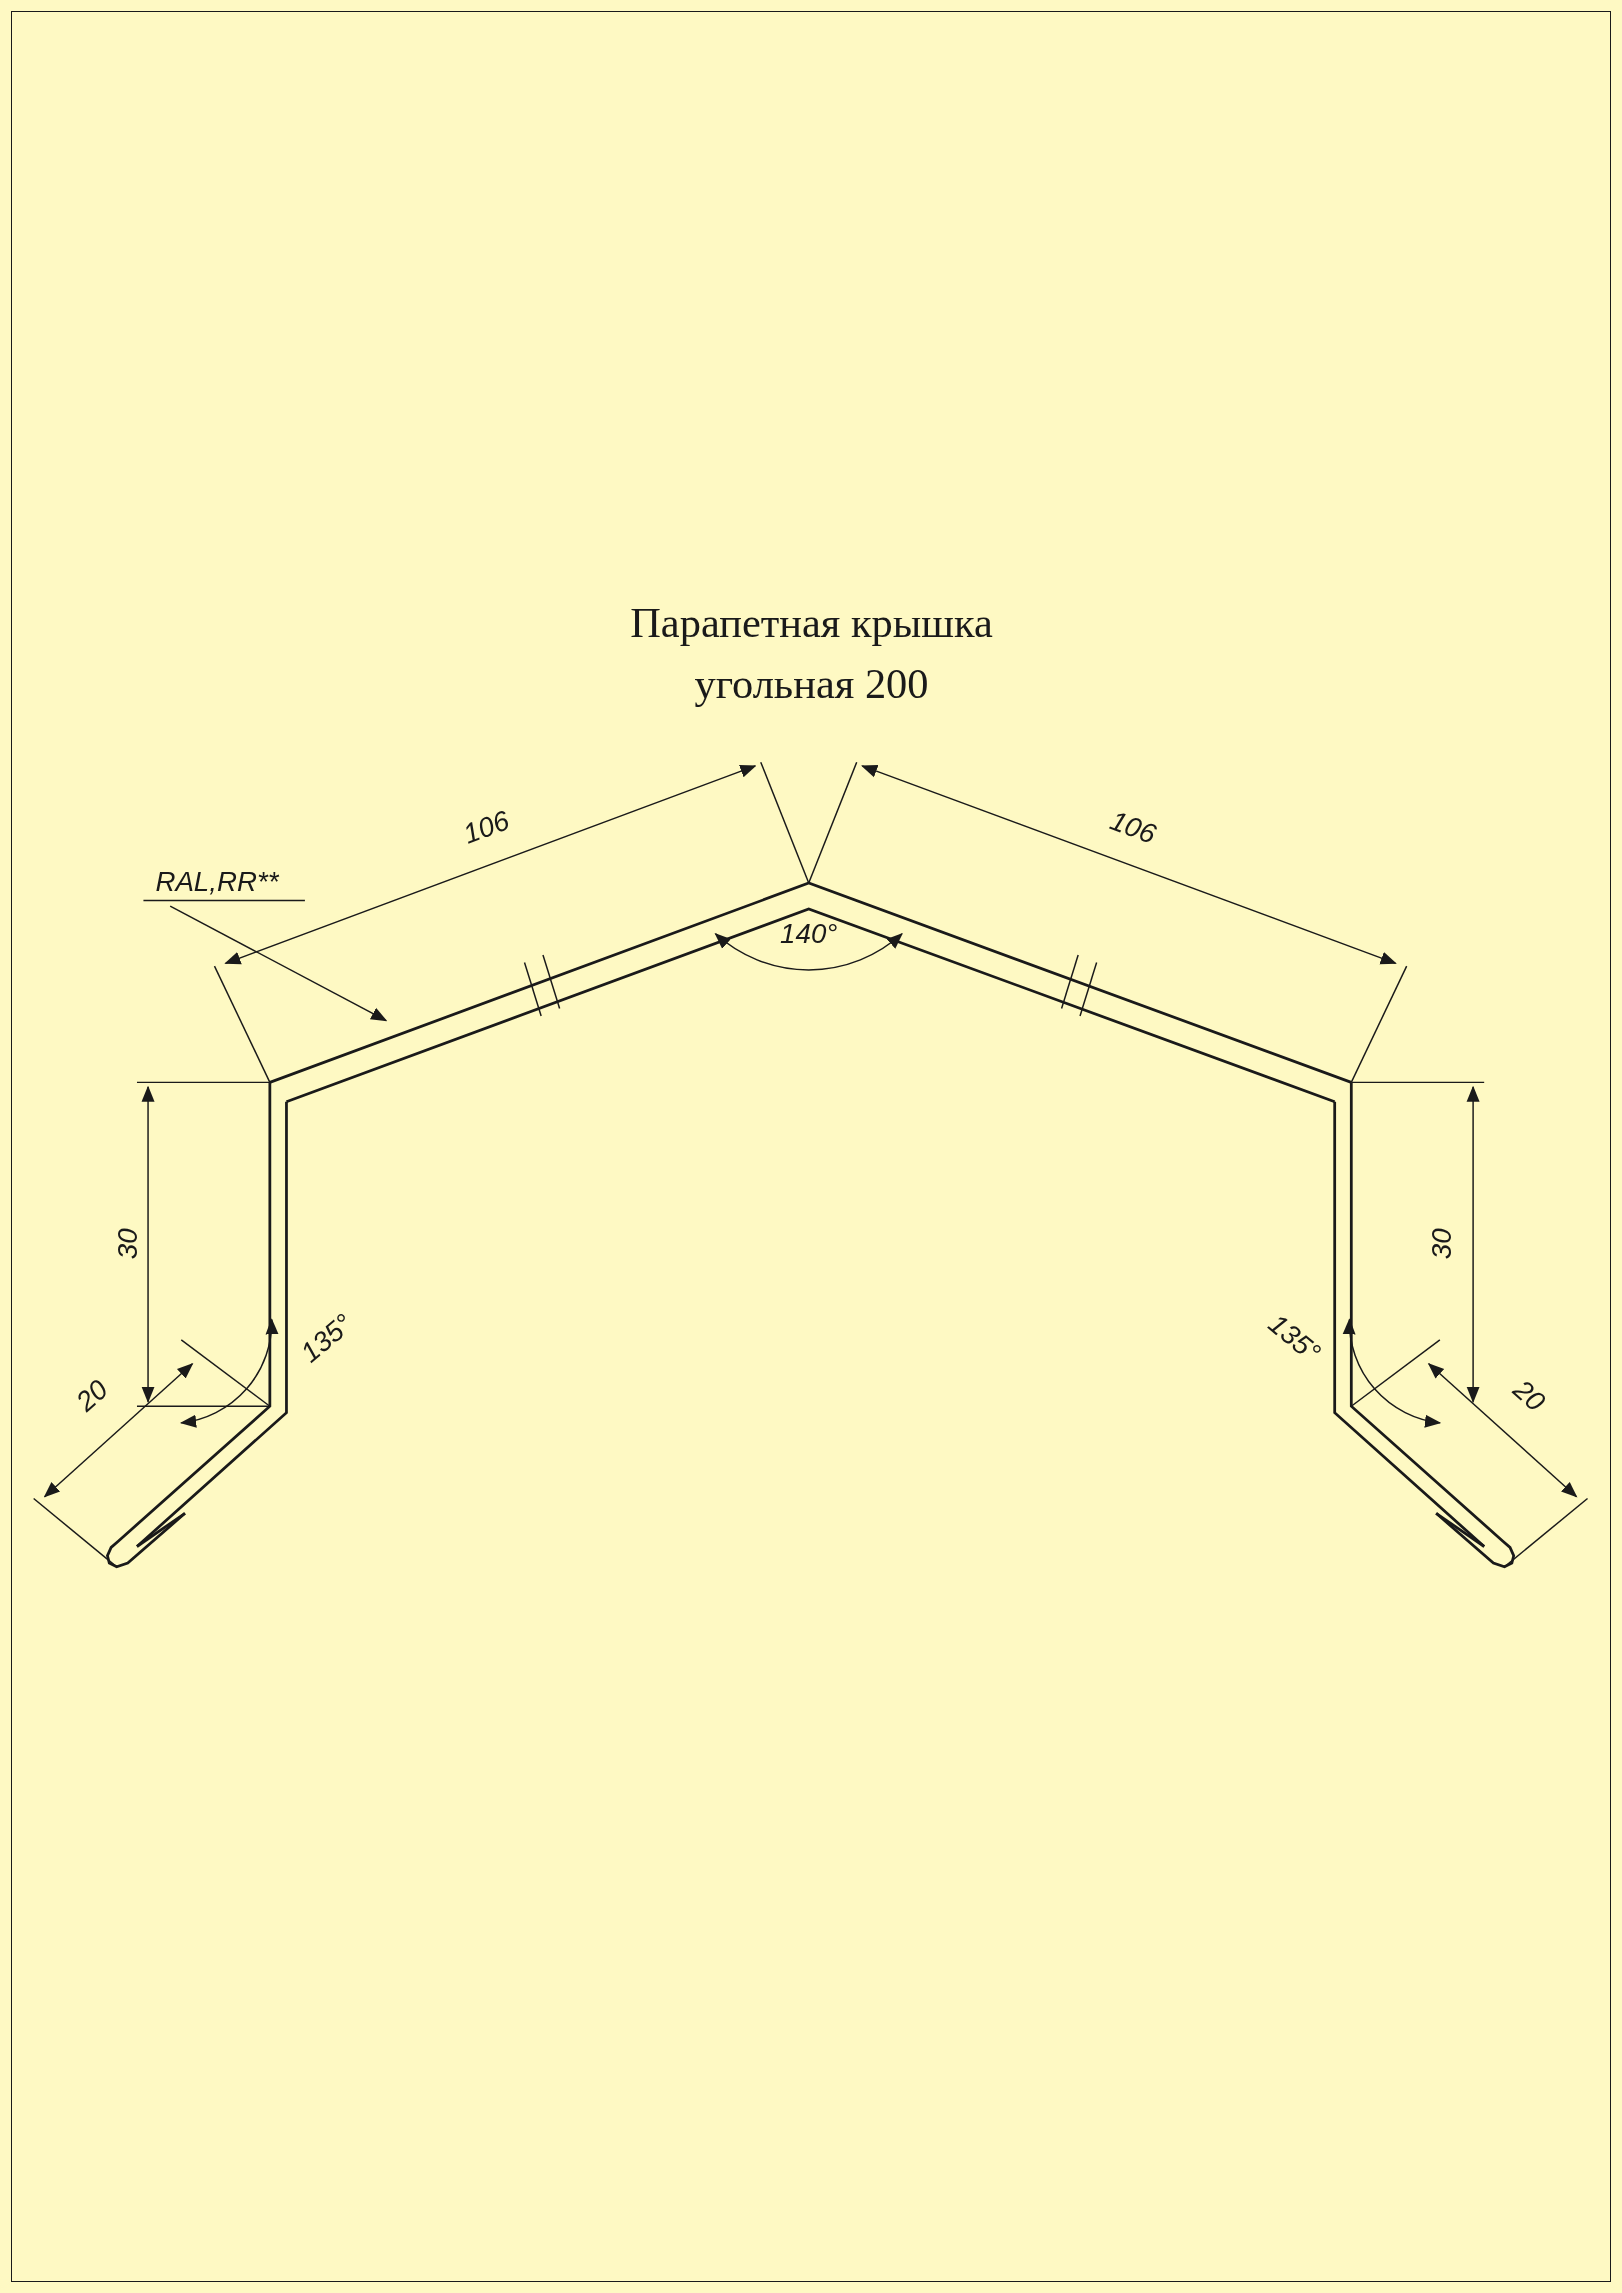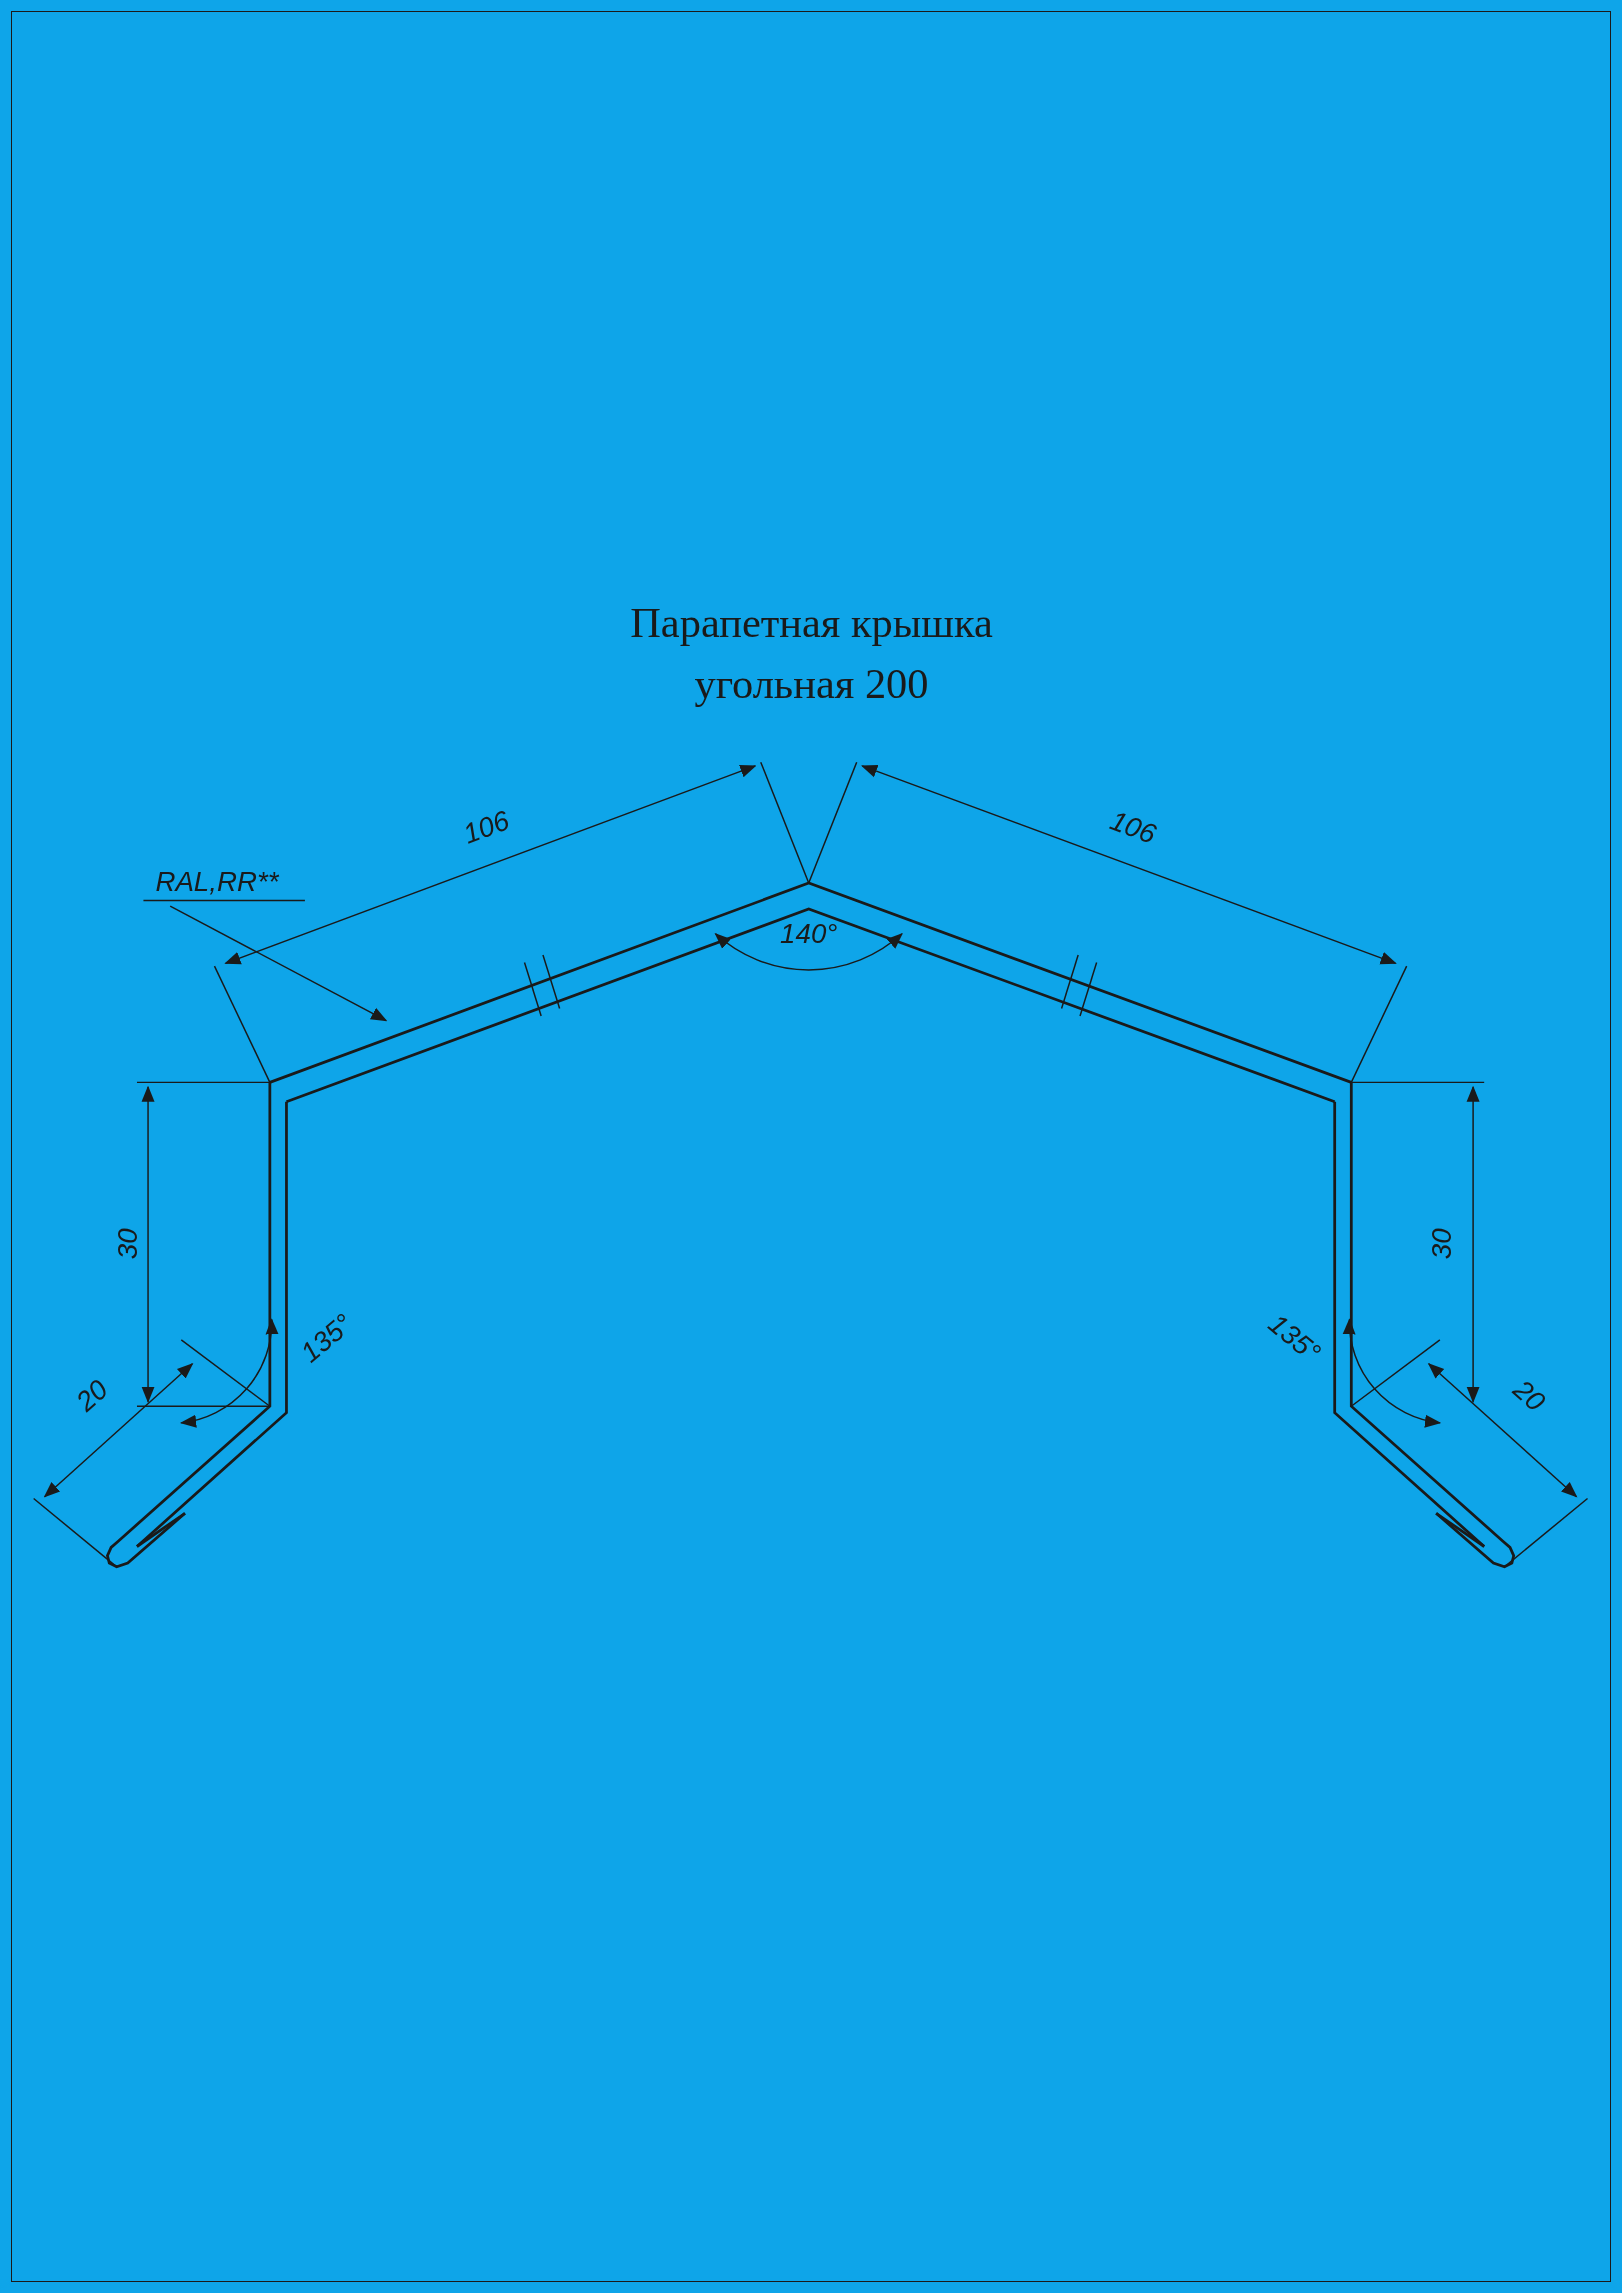--- a/index.html
+++ b/index.html
@@ -7,21 +7,21 @@
     padding: 0;
     background: #ffffff;
   }
   body {
     font-family: "Liberation Serif", serif;
   }
   #page {
     position: relative;
     width: 1623px;
     height: 2293px;
-    background: #0ea5e9;
+    background: #fef9c3;
     overflow: hidden;
   }
   #border-frame {
     position: absolute;
     left: 11px;
     top: 11px;
     width: 1600px;
     height: 2271px;
     border: 1.8px solid #1a1a1a;
     box-sizing: border-box;

